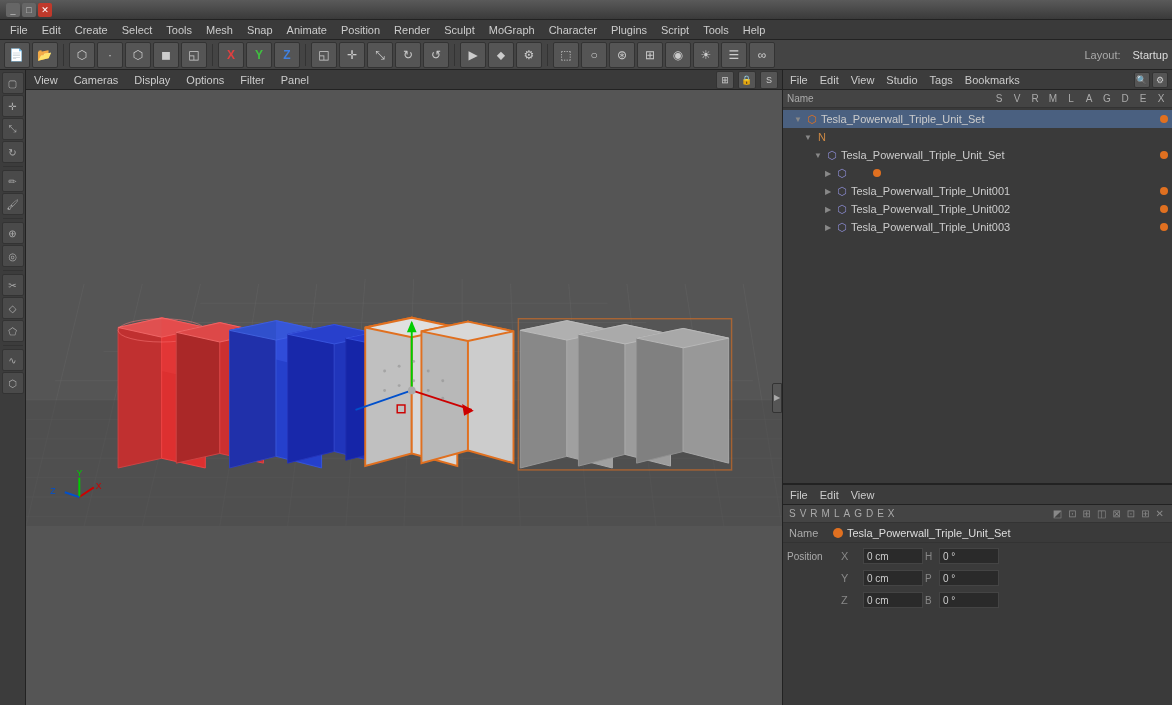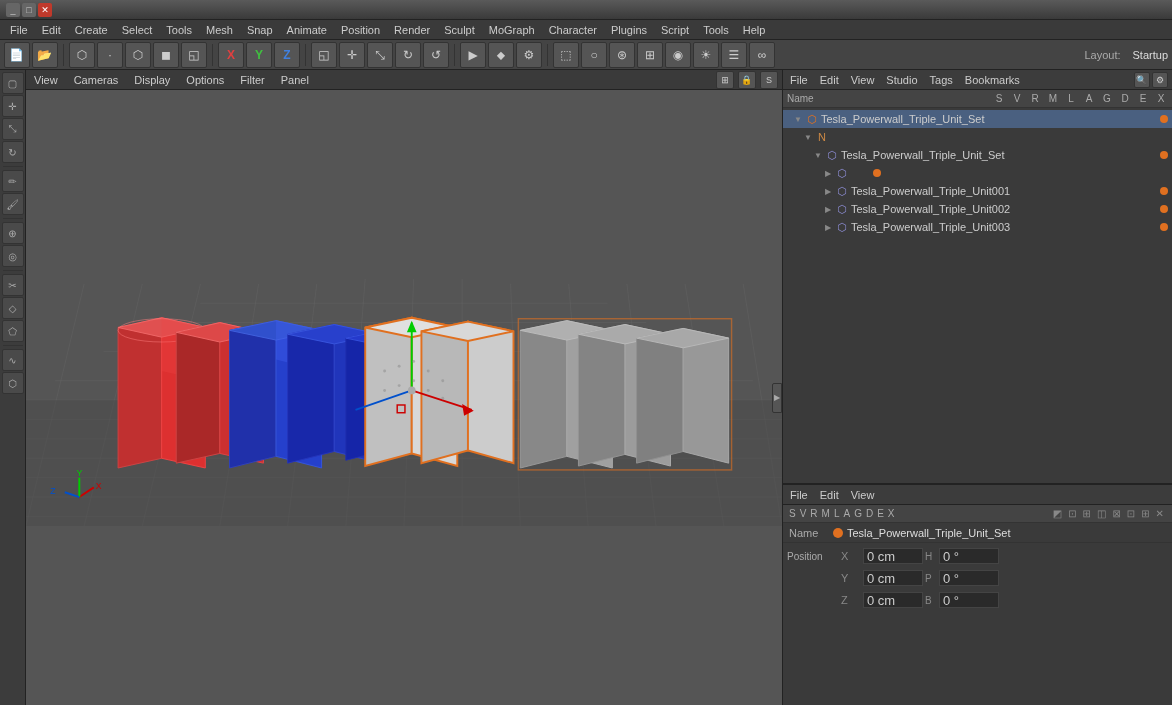--- a/index.html
+++ b/index.html
@@ -261,21 +261,21 @@
       height: 18px;
       gap: 4px;
       margin-bottom: 2px;
     }
     .a-label { font-size: 11px; color: #888; width: 20px; }
     .a-val-wrap { display: flex; align-items: center; flex: 1; gap: 2px; }
     .a-input {
       background: #2a2a2a;
       border: 1px solid #444;
       color: #ccc;
-      font-size: 13px;
+      font-size: 10px;
       height: 16px;
       padding: 0 3px;
       width: 60px;
     }
     .a-icon { font-size: 10px; color: #888; width: 12px; }
     .attrib-bottom {
       height: 24px;
       background: #3c3c3c;
       display: flex;
       align-items: center;

